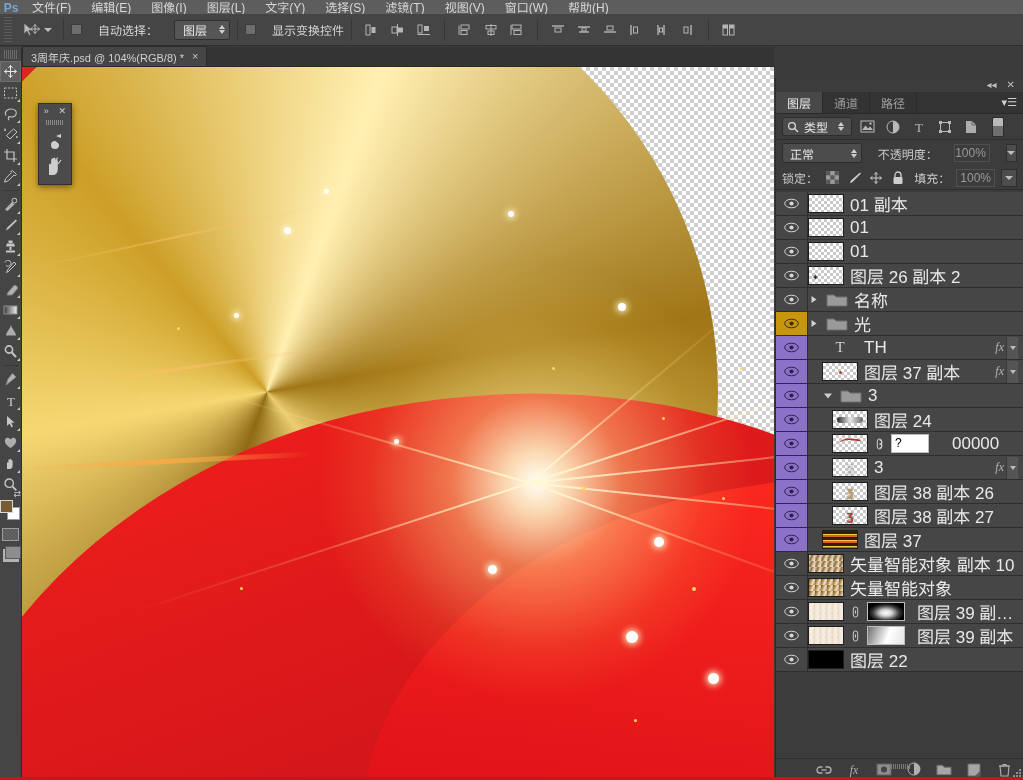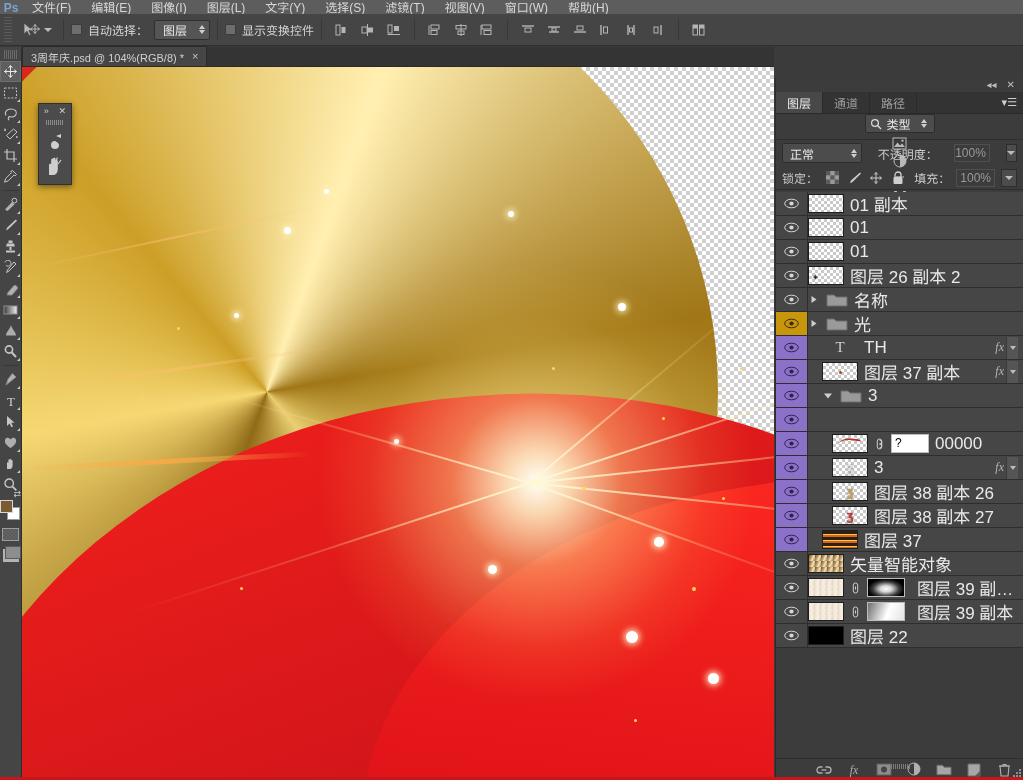--- a/index.html
+++ b/index.html
@@ -48,21 +48,21 @@
     width:0;height:0;border-left:4px solid transparent;border-right:4px solid transparent;
     border-top:4px solid #bdbdbd;
   }
   .vsep{ width:1px; height:22px; background:#595959; margin:0 7px;
          border-right:1px solid #383838; }
   .chk{
     width:11px;height:11px;background:#6d6d6d;border:1px solid #3b3b3b;
     border-radius:1px; display:inline-block; flex:none;
   }
   .opt-label{ color:#d4d4d4; font-size:12px; white-space:nowrap; }
-  .opt-group{ display:flex; align-items:center; gap:6px; }
+  .opt-group{ display:flex; align-items:center; gap:16px; }
   .select-box{
     background:#555; border:1px solid #2f2f2f; border-radius:2px;
     height:20px; min-width:56px; display:flex; align-items:center;
     justify-content:space-between; padding:0 4px 0 8px; color:#e6e6e6; font-size:12px;
   }
   .spin{ display:flex; flex-direction:column; gap:1px; margin-left:5px; }
   .spin i{ display:block; width:0;height:0;border-left:3px solid transparent;border-right:3px solid transparent; }
   .spin i.up{ border-bottom:4px solid #cfcfcf; }
   .spin i.dn{ border-top:4px solid #cfcfcf; }
   .align-btn{
@@ -230,21 +230,21 @@
   }
   .rp-tab{
     padding:0 11px; display:flex; align-items:center;
     color:#9e9e9e; font-size:12px; background:#333333;
     border-right:1px solid #2a2a2a;
   }
   .rp-tab.active{ background:#484848; color:#eaeaea; }
   .rp-menu{ position:absolute; right:6px; top:5px; color:#cfcfcf; font-size:11px; line-height:1;}
   .filterrow{
     height:26px; background:#3c3c3c; display:flex; align-items:center;
-    gap:4px; padding:0 6px; border-bottom:1px solid #2e2e2e;flex-direction:column;
+    gap:4px; padding:0 6px; border-bottom:1px solid #2e2e2e;
   }
   .filter-select{
     height:19px; min-width:70px; background:#4c4c4c; border:1px solid #2d2d2d;
     border-radius:2px; display:flex; align-items:center; gap:5px; padding:0 4px;
     color:#e3e3e3; font-size:12px;
   }
   .fi-btn{ width:22px;height:20px;display:flex;align-items:center;justify-content:center;}
   .toggle-pill{ width:12px;height:20px;background:#8f8f8f;border:1px solid #2d2d2d;border-radius:2px;
     background:linear-gradient(#b9b9b9 0 45%,#6f6f6f 45% 100%); margin-left:6px;}
   .blendrow{
@@ -1061,39 +1061,43 @@
         </div>
       </div>
 
       <div class="layerrow">
         <div class="eyecell eye-sel-purple">
           <svg width="15" height="11" viewBox="0 0 15 11">
               <ellipse cx="7.5" cy="5.5" rx="6.8" ry="4.3" fill="none" stroke="#2d2150"></ellipse>
               <circle cx="7.5" cy="5.5" r="2.1" fill="#2d2150"></circle>
             </svg>
         </div>
+        <div class="lr-body indent-2">
+          <span class="thumb l24"></span>
+          <span class="lr-name">图层 24</span>
+        </div>
       </div>
 
       <div class="layerrow">
         <div class="eyecell eye-sel-purple">
           <svg width="15" height="11" viewBox="0 0 15 11">
               <ellipse cx="7.5" cy="5.5" rx="6.8" ry="4.3" fill="none" stroke="#2d2150"></ellipse>
               <circle cx="7.5" cy="5.5" r="2.1" fill="#2d2150"></circle>
             </svg>
         </div>
         <div class="lr-body indent-2">
           <span class="thumb curve"></span>
           <span class="linkic">
             <svg width="9" height="14" viewBox="0 0 9 14">
                 <path d="M4.5 3 a2.2 2.2 0 0 1 0 4.4 M4.5 6.6 a2.2 2.2 0 0 1 0 4.4" fill="none" stroke="#cfcfcf" stroke-width="1.1"></path>
                 <rect x="2.3" y="2" width="4.4" height="10" rx="2.2" fill="none" stroke="#cfcfcf" stroke-width="1"></rect>
               </svg>
           </span>
           <span class="maskthumb white"></span>
-          <span class="lr-name" style="margin-left:0">00000</span>
+          <span class="lr-name" style="margin-left:17px">00000</span>
         </div>
       </div>
 
       <div class="layerrow">
         <div class="eyecell eye-sel-purple">
           <svg width="15" height="11" viewBox="0 0 15 11">
               <ellipse cx="7.5" cy="5.5" rx="6.8" ry="4.3" fill="none" stroke="#2d2150"></ellipse>
               <circle cx="7.5" cy="5.5" r="2.1" fill="#2d2150"></circle>
             </svg>
         </div>
@@ -1147,20 +1151,32 @@
               <ellipse cx="7.5" cy="5.5" rx="6.8" ry="4.3" fill="none" stroke="#2d2150"></ellipse>
               <circle cx="7.5" cy="5.5" r="2.1" fill="#2d2150"></circle>
             </svg>
         </div>
         <div class="lr-body indent-1">
           <span class="thumb l37"></span>
           <span class="lr-name">图层 37</span>
         </div>
       </div>
 
+      <div class="layerrow">
+        <div class="eyecell">
+          <svg width="15" height="11" viewBox="0 0 15 11">
+              <ellipse cx="7.5" cy="5.5" rx="6.8" ry="4.3" fill="none" stroke="#d6d6d6"></ellipse>
+              <circle cx="7.5" cy="5.5" r="2.1" fill="#d6d6d6"></circle>
+            </svg>
+        </div>
+        <div class="lr-body">
+          <span class="thumb smart"></span>
+          <span class="lr-name">矢量智能对象 副本 10</span>
+        </div>
+      </div>
 
       <div class="layerrow">
         <div class="eyecell">
           <svg width="15" height="11" viewBox="0 0 15 11">
               <ellipse cx="7.5" cy="5.5" rx="6.8" ry="4.3" fill="none" stroke="#d6d6d6"></ellipse>
               <circle cx="7.5" cy="5.5" r="2.1" fill="#d6d6d6"></circle>
             </svg>
         </div>
         <div class="lr-body">
           <span class="thumb smart2"></span>

